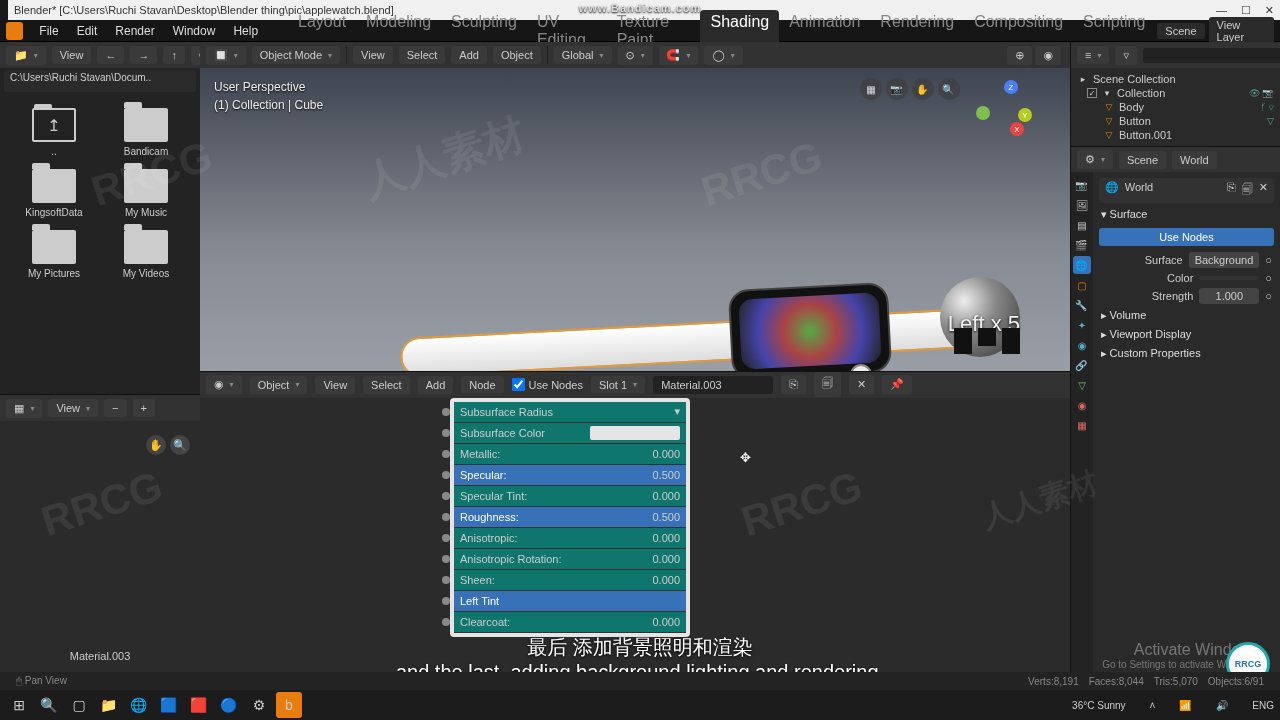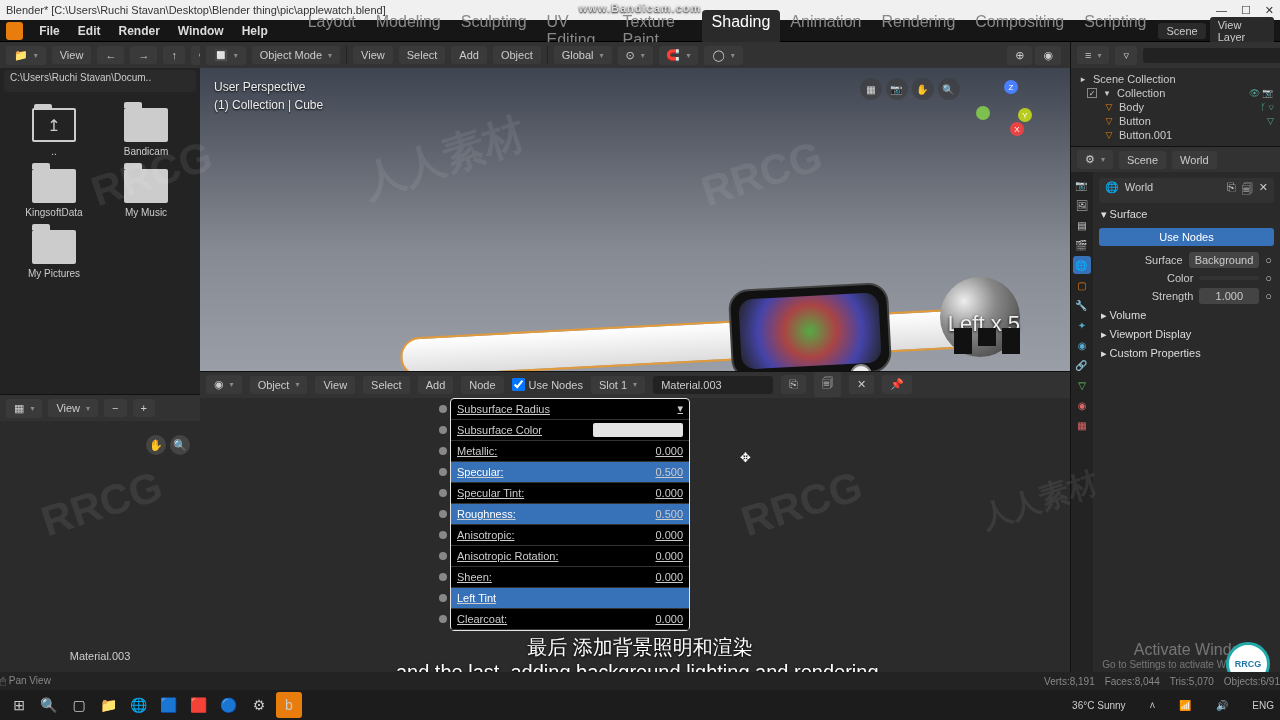--- a/index.html
+++ b/index.html
@@ -1,27 +1,27 @@
 <!DOCTYPE html>
 <html><head>
 <meta charset="utf-8">
 <style>
 * { margin: 0; padding: 0; box-sizing: border-box; font-family: "Segoe UI", Arial, sans-serif; }
 body { background: #1a1a1a; color: #ccc; font-size: 11px; width: 1280px; height: 720px; overflow: hidden; position: relative; }
 
 
-.titlebar { height: 20px; background: #f0f0f0; color: #333; display: flex; align-items: center; padding: 8px 6px; font-size: 11px; }
+.titlebar { height: 20px; background: #f0f0f0; color: #333; display: flex; align-items: center; padding: 8px 6px; font-size: 11px; margin-left: 8px; }
 .titlebar .title { flex: 1; }
 .titlebar .winbtns { display: flex; gap: 14px; }
 .titlebar .winbtns span { cursor: default; }
 
 
 .menubar { height: 22px; background: #161616; display: flex; align-items: center; padding: 0 6px; gap: 2px; border-bottom: 1px solid #000; }
 .menubar .logo { width: 18px; height: 18px; background: #e87d0d; border-radius: 3px; margin-right: 6px; }
-.menubar .menu-item { padding: 2px 8px; color: #ddd; font-size: 12px; font-weight: bold; }
+.menubar .menu-item { padding: 2px 8px; color: #ddd; font-size: 12px; }
 .menubar .workspace-tabs { display: flex; margin-left: 20px; gap: 0; }
 .menubar .ws-tab { padding: 3px 10px; color: #888; font-size: 16px; }
 .menubar .ws-tab.active { color: #fff; background: #2a2a2a; border-radius: 4px 4px 0 0; }
 .menubar .scene-controls { margin-left: auto; display: flex; align-items: center; gap: 4px; }
 .menubar .scene-box { background: #2a2a2a; padding: 2px 8px; border-radius: 3px; color: #ccc; font-size: 11px; }
 .tb-btn { background: #3a3a3a; padding: 3px 8px; border-radius: 3px; color: #ccc; font-size: 11px; display: inline-flex; align-items: center; gap: 3px; }
 .tb-btn.drop::after { content: "▾"; font-size: 8px; margin-left: 3px; color: #888; }
 .tb-sep { width: 1px; height: 18px; background: #222; }
 
 
@@ -48,21 +48,21 @@
 .viewport .band { position: absolute; left: 200px; right: 60px; top: 254px; height: 40px; background: linear-gradient(180deg,#fff,#ddd); border: 2px solid #e29a3a; border-radius: 20px; transform: rotate(-3deg); }
 .viewport .watch { position: absolute; left: 530px; top: 218px; width: 160px; height: 90px; background: #111; border-radius: 20px; border: 2px solid #444; transform: rotate(-3deg); }
 .viewport .watch::after { content: ""; position: absolute; inset: 8px; border-radius: 14px; background: radial-gradient(circle, #5a4, #a44, #44a, #222); }
 .viewport .crown { position: absolute; left: 650px; top: 296px; width: 22px; height: 22px; background: #eee; border-radius: 50%; border: 2px solid #888; }
 .left-node { width: 200px; background: #2b2b2b; border-top: 1px solid #111; position: relative; }
 .left-node .dots-header { height: 26px; background: #323232; display: flex; align-items: center; padding: 0 6px; gap: 6px; }
 .left-node .mat-name { position: absolute; bottom: 12px; left: 50%; transform: translateX(-50%); color: #ccc; font-size: 11px; }
 .mid-node { flex: 1; background: #2b2b2b; border-top: 1px solid #111; position: relative; overflow: hidden; }
 .node-header { height: 26px; background: #323232; display: flex; align-items: center; padding: 0 6px; gap: 8px; }
 .node-header label { display: flex; align-items: center; gap: 4px; }
-.node-panel { position: absolute; left: 250px; top: 26px; width: 240px; background: #000000; border: 1px solid #e5e5e5; border-radius: 4px; text-decoration: underline; }
+.node-panel { position: absolute; left: 250px; top: 26px; width: 240px; background: #0f766e; border: 4px solid #e5e5e5; border-radius: 4px; }
 .node-row { display: flex; align-items: center; height: 21px; padding: 0 6px; font-size: 11px; border-bottom: 1px solid #333; position: relative; }
 .node-row .dot { width: 8px; height: 8px; border-radius: 50%; background: #888; position: absolute; left: -12px; }
 .node-row .label { flex: 1; }
 .node-row .val { color: #ccc; }
 .node-row.highlight { background: #3771b8; color: #fff; }
 .node-row .swatch { width: 90px; height: 14px; background: #e5e5e5; border-radius: 2px; }
 .cursor-cross { position: absolute; left: 540px; top: 78px; width: 16px; height: 16px; color: #fff; font-size: 13px; }
 
 
 .right-panel { width: 210px; background: #2a2a2a; display: flex; flex-direction: column; border-left: 1px solid #111; }
@@ -79,21 +79,21 @@
 .props-area { display: flex; flex: 1; }
 .props-content { flex: 1; padding: 4px; font-size: 11px; overflow: hidden; }
 .props-content .section-head { padding: 3px 4px; color: #ddd; }
 .props-content .prop-row { display: flex; align-items: center; padding: 2px 4px; gap: 6px; }
 .props-content .prop-row .lbl { flex: 1; text-align: right; color: #ccc; }
 .props-content .prop-row .field { background: #444; padding: 2px 6px; border-radius: 3px; min-width: 60px; text-align: center; }
 .props-content .btn-full { background: #3771b8; color: #fff; text-align: center; padding: 3px; border-radius: 3px; margin: 4px 2px; }
 .props-content .scene-row { background: #323232; padding: 3px 6px; border-radius: 3px; margin: 2px; display: flex; gap: 6px; }
 
 
-.statusbar { position: absolute; bottom: 30px; left: 0; right: 0; height: 18px; background: #232323; display: flex; align-items: center; padding: 0 0; font-size: 10px; color: #888; }
+.statusbar { position: absolute; bottom: 30px; left: 0; right: 0; height: 18px; background: #232323; display: flex; align-items: center; padding: 0 16px; font-size: 10px; color: #888; }
 .statusbar .right { margin-left: auto; display: flex; gap: 10px; }
 
 
 .taskbar { position: absolute; bottom: 0; left: 0; right: 0; height: 30px; background: #1c1c1c; display: flex; align-items: center; padding: 0 6px; gap: 4px; }
 .taskbar .tb-icon { width: 26px; height: 26px; display: flex; align-items: center; justify-content: center; font-size: 14px; color: #ccc; }
 .taskbar .tray { margin-left: auto; display: flex; align-items: center; gap: 24px; font-size: 10px; color: #ccc; }
 
 
 .watermark { position: absolute; color: rgba(255,255,255,0.08); font-size: 42px; font-weight: bold; pointer-events: none; transform: rotate(-18deg); }
 .bandicam { position: absolute; top: 2px; left: 50%; transform: translateX(-50%); font-size: 11px; color: #ddd; letter-spacing: 1px; font-weight: bold; text-shadow: 0 1px 2px #000; }
@@ -167,20 +167,24 @@
         <div class="fb-folder"></div>
         <span>KingsoftData</span>
       </div>
       <div class="fb-item">
         <div class="fb-folder"></div>
         <span>My Music</span>
       </div>
       <div class="fb-item">
         <div class="fb-folder"></div>
         <span>My Pictures</span>
+      </div>
+      <div class="fb-item">
+        <div class="fb-folder"></div>
+        <span>My Videos</span>
       </div>
     </div>
 
     <div class="left-node" style="height:280px;">
       <div class="dots-header">
         <span class="tb-btn drop">▦</span>
         <span class="tb-btn drop">View</span>
         <span class="tb-btn">−</span>
         <span class="tb-btn">+</span>
       </div>

